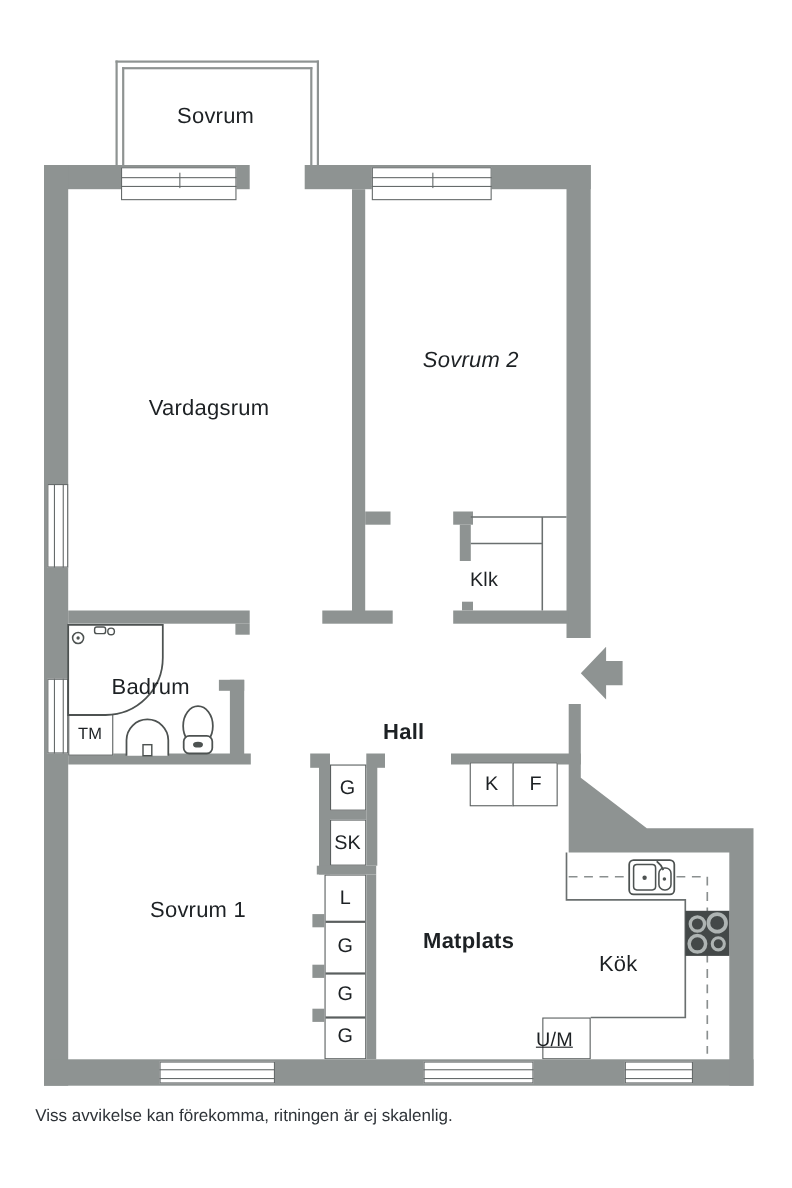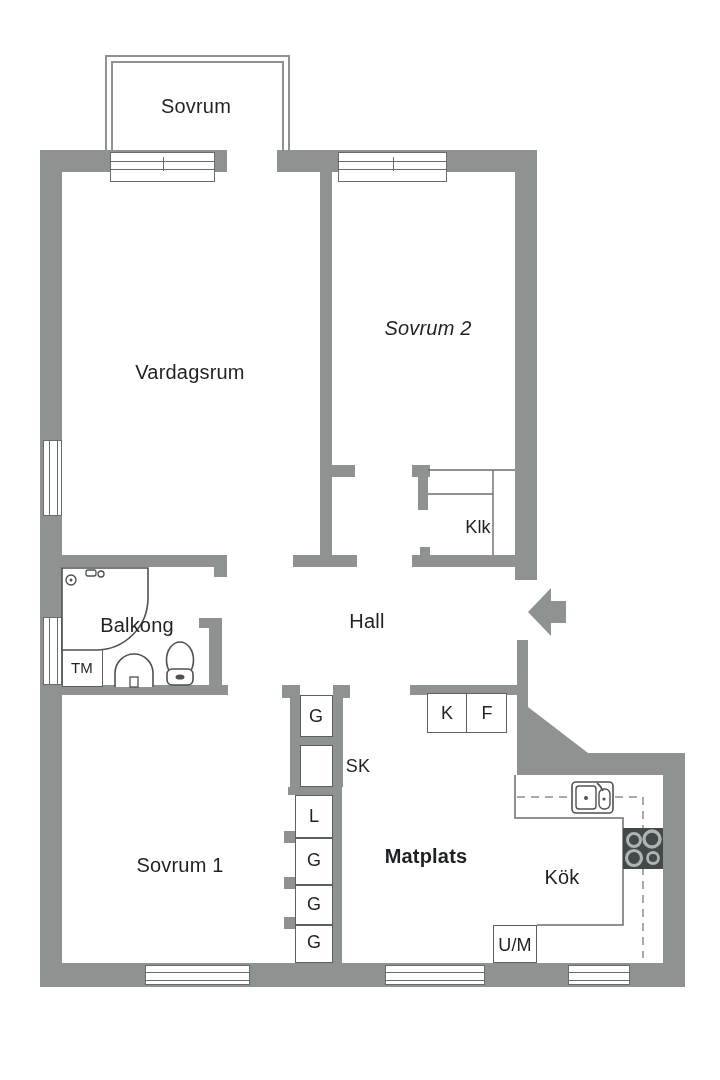--- a/index.html
+++ b/index.html
@@ -148,33 +148,34 @@
     <g>
       <ellipse cx="180" cy="660" rx="13.5" ry="18" fill="#fff" stroke="#4d5251" stroke-width="1.6"></ellipse>
       <rect x="167" y="669" width="26" height="16" rx="5" fill="#fff" stroke="#4d5251" stroke-width="1.6"></rect>
       <ellipse cx="180" cy="677" rx="4.5" ry="2.6" fill="#4d5251"></ellipse>
     </g>
   </svg>
 
   <div class="lbl" style="left:196px;top:106px;">Sovrum</div>
   <div class="lbl" style="left:190px;top:372px;">Vardagsrum</div>
   <div class="lbl" style="left:428px;top:328px;font-style:italic;">Sovrum 2</div>
-  <div class="lbl md" style="left:478px;top:527px;">Klk</div>
-  <div class="lbl" style="left:137px;top:625px;">Balkong</div>
-  <div class="lbl" style="left:367px;top:621px;">Hall</div>
-  <div class="lbl" style="left:180px;top:828px;margin-top:37px;">Sovrum 1</div>
+  <div class="lbl md" style="left:440px;top:527px;">Klk</div>
+  <div class="lbl" style="left:137px;top:625px;">Badrum</div>
+  <div class="lbl" style="left:367px;top:666px;font-weight:bold;">Hall</div>
+  <div class="lbl" style="left:180px;top:828px;">Sovrum 1</div>
   <div class="lbl" style="left:426px;top:856px;font-weight:bold;">Matplats</div>
   <div class="lbl" style="left:562px;top:877px;">Kök</div>
 
   <div class="lbl sm" style="left:82px;top:667px;">TM</div>
   <div class="lbl md" style="left:447px;top:713px;">K</div>
   <div class="lbl md" style="left:487px;top:713px;">F</div>
-  <div class="lbl md" style="left:515px;top:945px;">U/M</div>
+  <div class="lbl md" style="left:504px;top:945px;text-decoration:underline;">U/M</div>
 
   <div class="lbl md" style="left:316px;top:716px;">G</div>
-  <div class="lbl md" style="left:316px;top:766px;margin-left:42px;">SK</div>
+  <div class="lbl md" style="left:316px;top:766px;">SK</div>
   <div class="lbl md" style="left:314px;top:816px;">L</div>
   <div class="lbl md" style="left:314px;top:860px;">G</div>
   <div class="lbl md" style="left:314px;top:904px;">G</div>
   <div class="lbl md" style="left:314px;top:942px;">G</div>
 
+  <div class="footer" style="left:32px;top:1006px;">Viss avvikelse kan förekomma, ritningen är ej skalenlig.</div>
 
 </div>
 
 </body></html>

